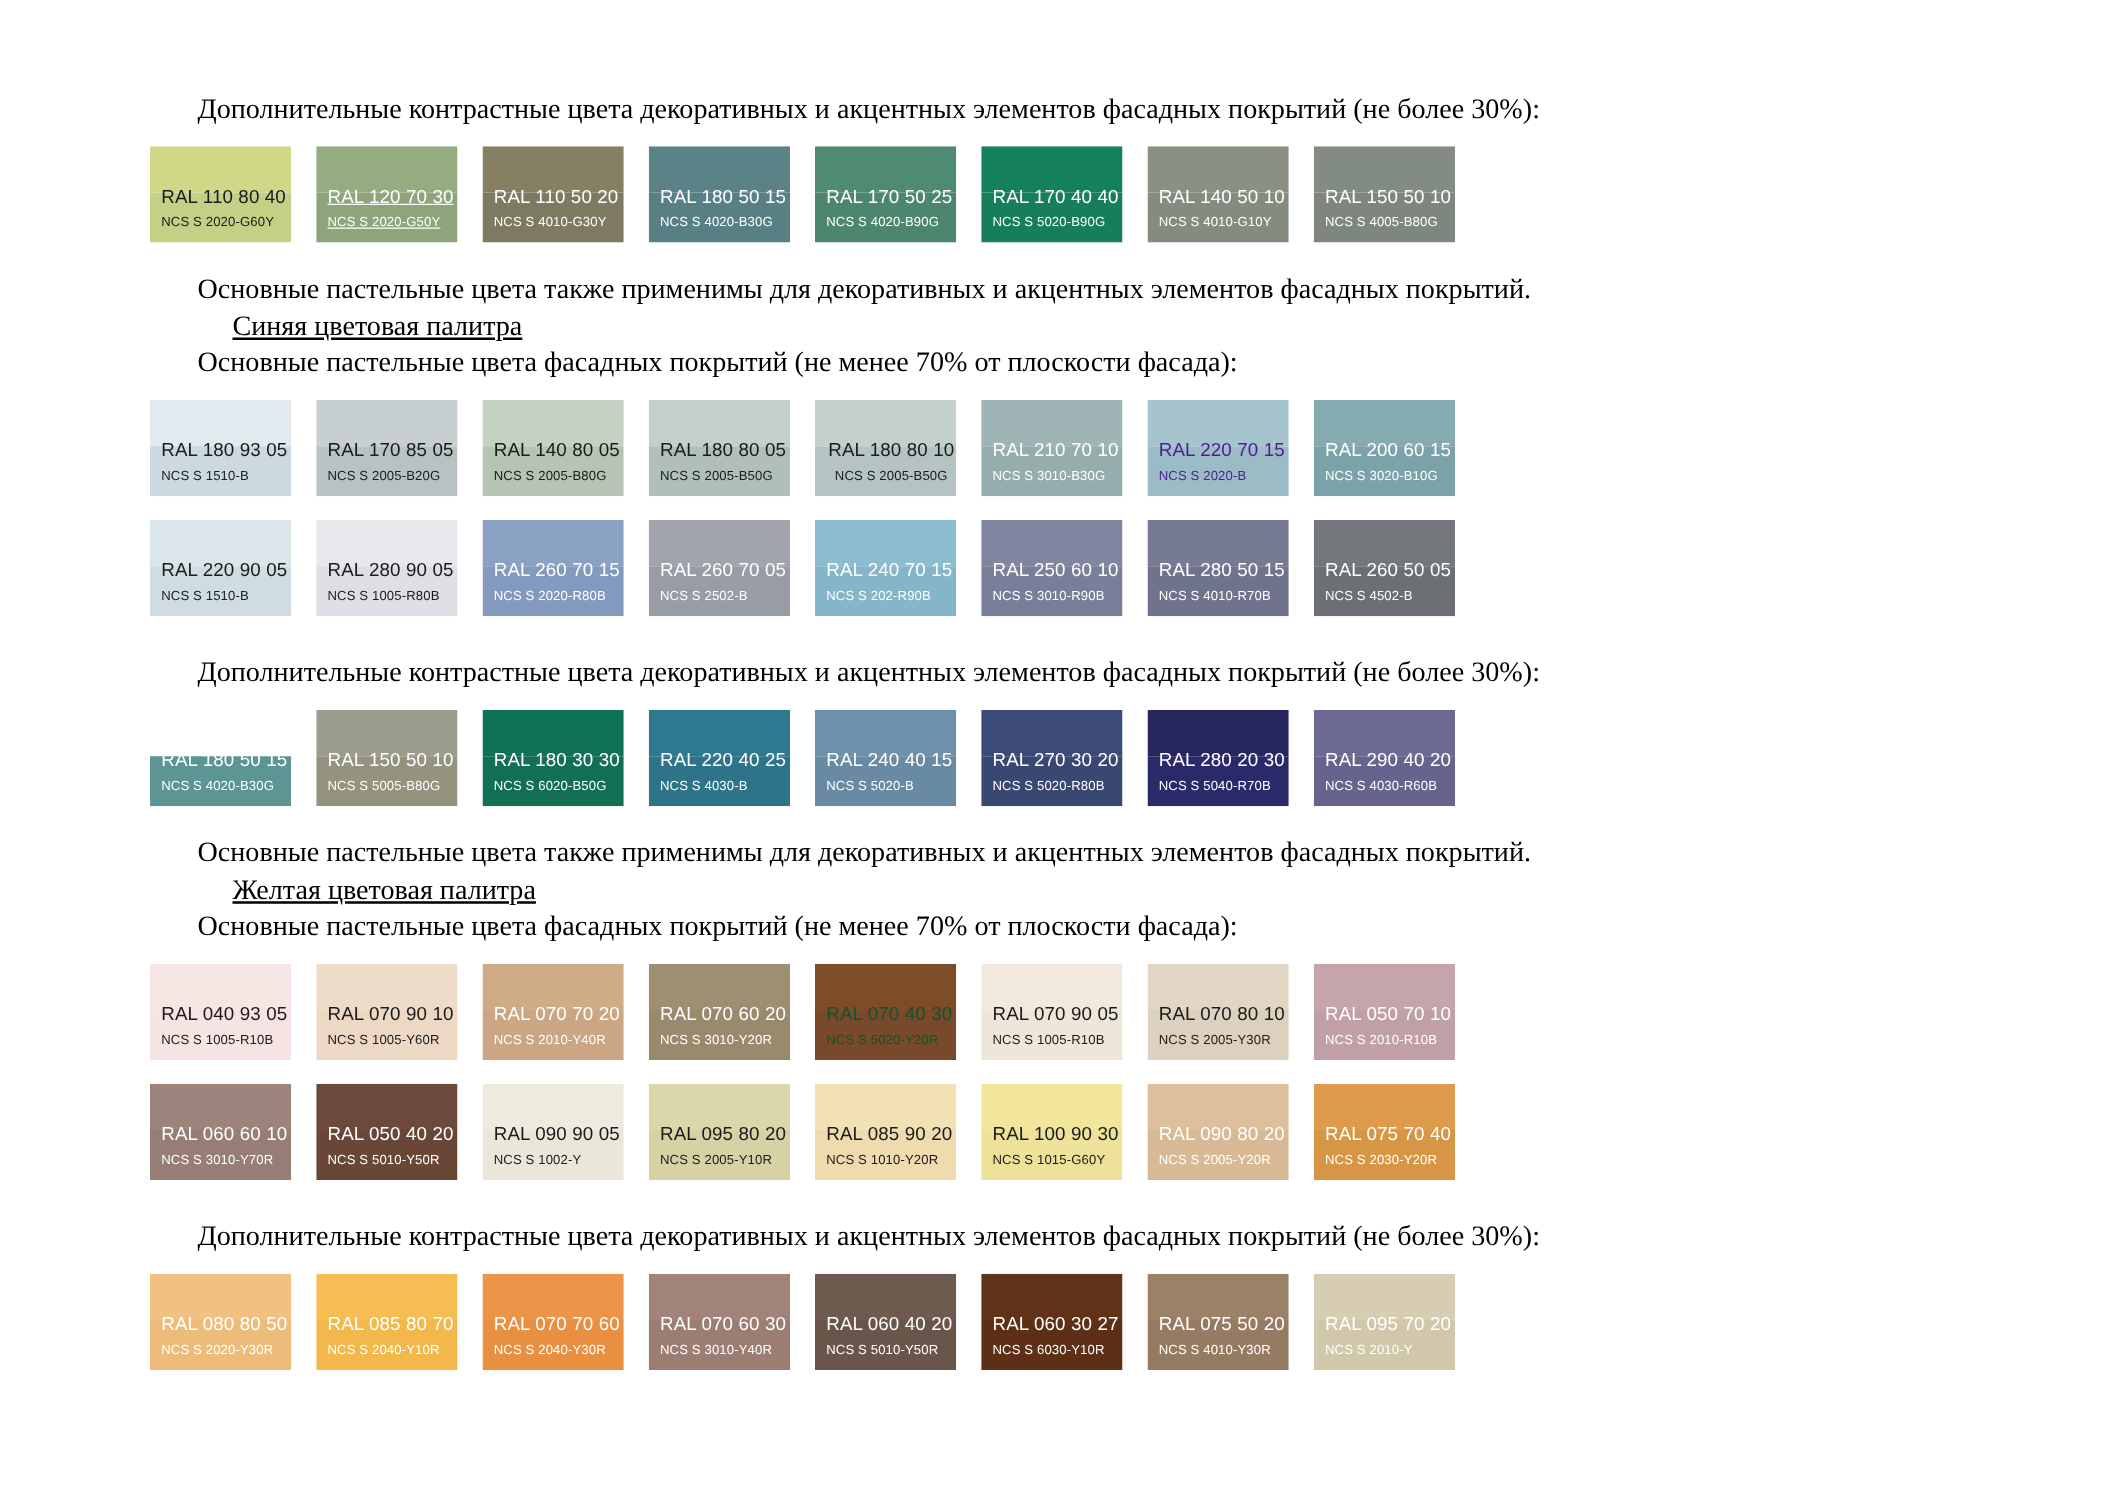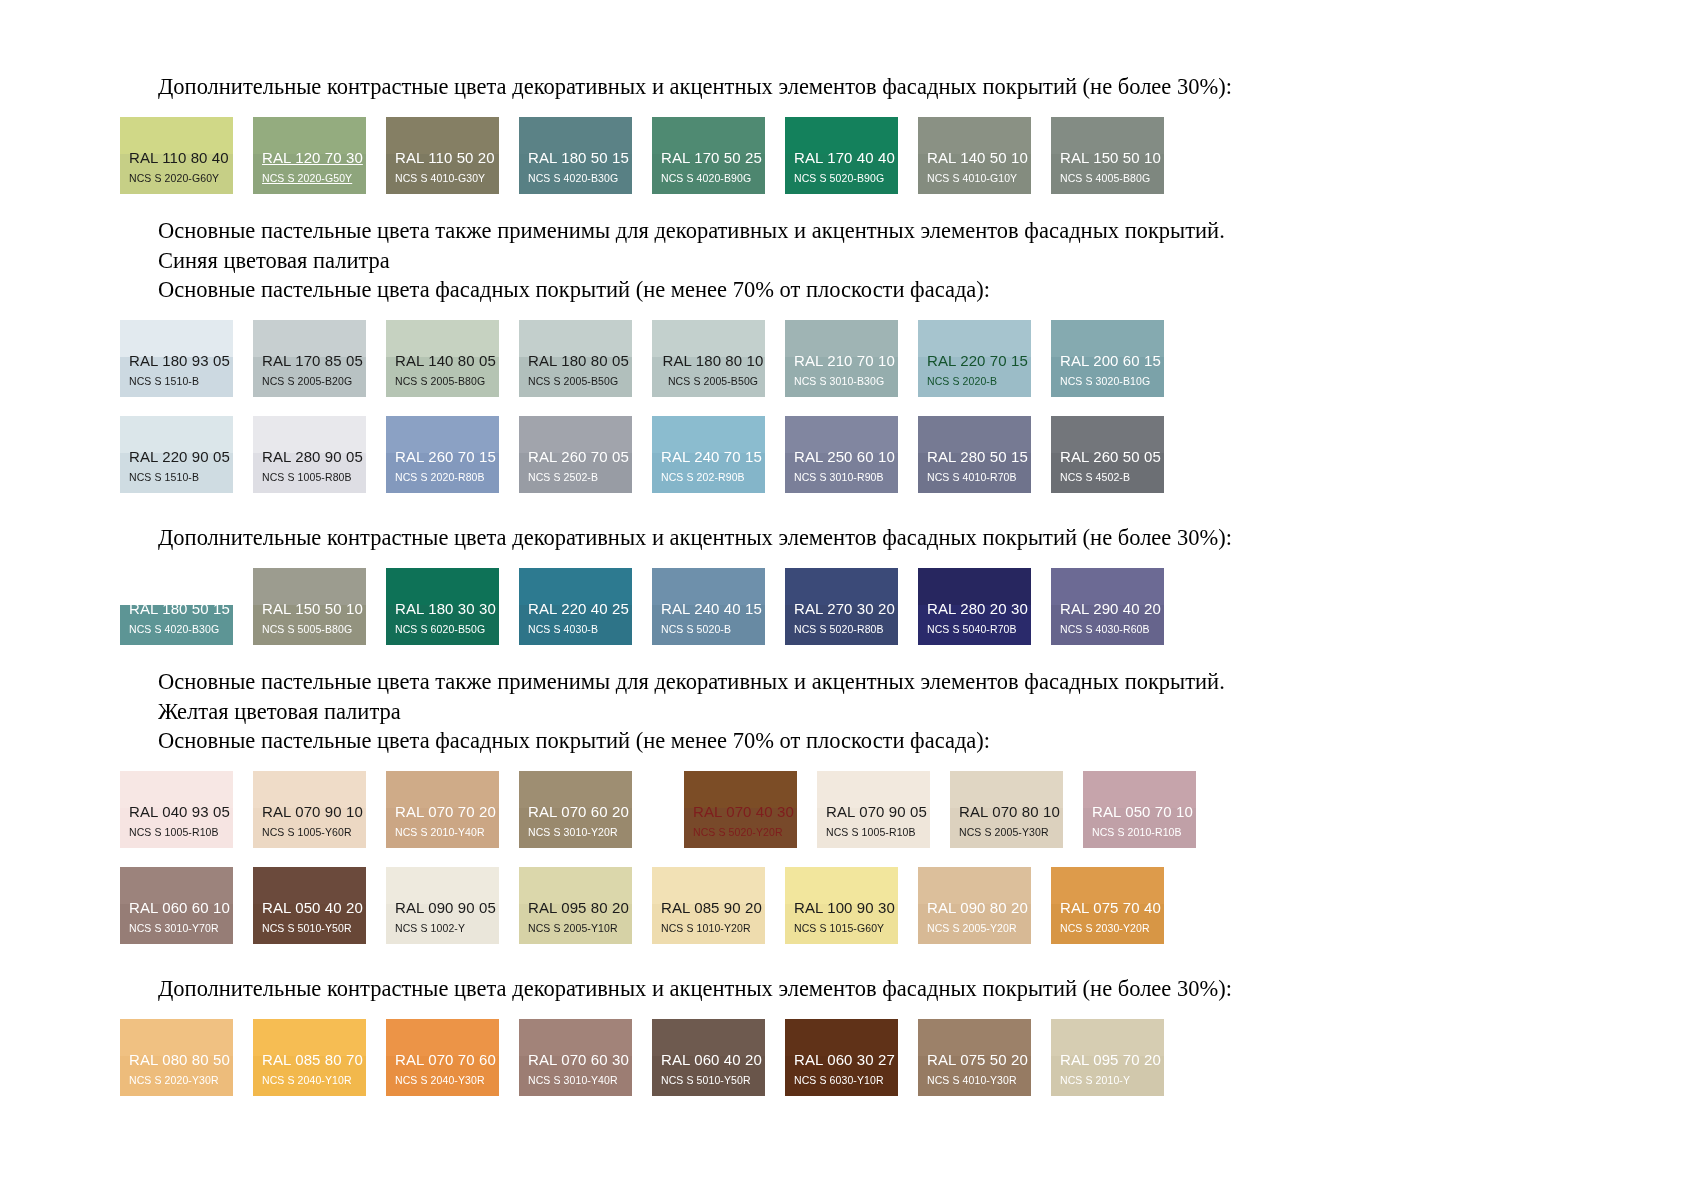--- a/index.html
+++ b/index.html
@@ -33,21 +33,23 @@
   }
   .subhead {
     font-family: "Liberation Serif", "DejaVu Serif", serif;
     font-size: 22.5px;
     line-height: 1.30;
     color: #000;
     margin: 0;
     padding: 0 0 0 38px;
   }
   .subhead span.u {
+    text-decoration: underline;
     text-underline-offset: 2px;
+    margin-left: 28px;
   }
   .gap-md { height: 22px; }
   .gap-lg { height: 30px; }
 
   .swatch-row {
     display: flex;
     flex-direction: row;
     gap: 20px;
     padding: 0 0 0 0;
     margin: 16px 0 0 0;
@@ -191,21 +193,21 @@
           <div class="band-bot" style="background: rgb(181, 196, 194);"></div>
           <div class="ral">RAL 180 80 10</div>
           <div class="ncs">NCS S 2005-B50G</div>
         </div>
         <div class="swatch" style="color: rgb(255, 255, 255);">
           <div class="band-top" style="background: rgb(159, 180, 180);"></div>
           <div class="band-bot" style="background: rgb(149, 173, 173);"></div>
           <div class="ral">RAL 210 70 10</div>
           <div class="ncs">NCS S 3010-B30G</div>
         </div>
-        <div class="swatch" style="color: #14532d;">
+        <div class="swatch" style="color: #4c1d95;">
           <div class="band-top" style="background: rgb(166, 196, 206);"></div>
           <div class="band-bot" style="background: rgb(155, 188, 199);"></div>
           <div class="ral">RAL 220 70 15</div>
           <div class="ncs">NCS S 2020-B</div>
         </div>
         <div class="swatch" style="color: rgb(255, 255, 255);">
           <div class="band-top" style="background: rgb(133, 170, 176);"></div>
           <div class="band-bot" style="background: rgb(123, 162, 169);"></div>
           <div class="ral">RAL 200 60 15</div>
           <div class="ncs">NCS S 3020-B10G</div>
@@ -342,21 +344,21 @@
           <div class="band-bot" style="background: rgb(203, 166, 132);"></div>
           <div class="ral">RAL 070 70 20</div>
           <div class="ncs">NCS S 2010-Y40R</div>
         </div>
         <div class="swatch" style="color: rgb(255, 255, 255);">
           <div class="band-top" style="background: rgb(158, 142, 114);"></div>
           <div class="band-bot" style="background: rgb(153, 137, 109);"></div>
           <div class="ral">RAL 070 60 20</div>
           <div class="ncs">NCS S 3010-Y20R</div>
         </div>
-        <div class="swatch" style="color: #7f1d1d; margin-left: 32px;">
+        <div class="swatch" style="color: #14532d;">
           <div class="band-top" style="background: rgb(124, 77, 38);"></div>
           <div class="band-bot" style="background: rgb(120, 73, 42);"></div>
           <div class="ral">RAL 070 40 30</div>
           <div class="ncs">NCS S 5020-Y20R</div>
         </div>
         <div class="swatch" style="color: rgb(27, 27, 27);">
           <div class="band-top" style="background: rgb(242, 233, 222);"></div>
           <div class="band-bot" style="background: rgb(239, 230, 218);"></div>
           <div class="ral">RAL 070 90 05</div>
           <div class="ncs">NCS S 1005-R10B</div>

